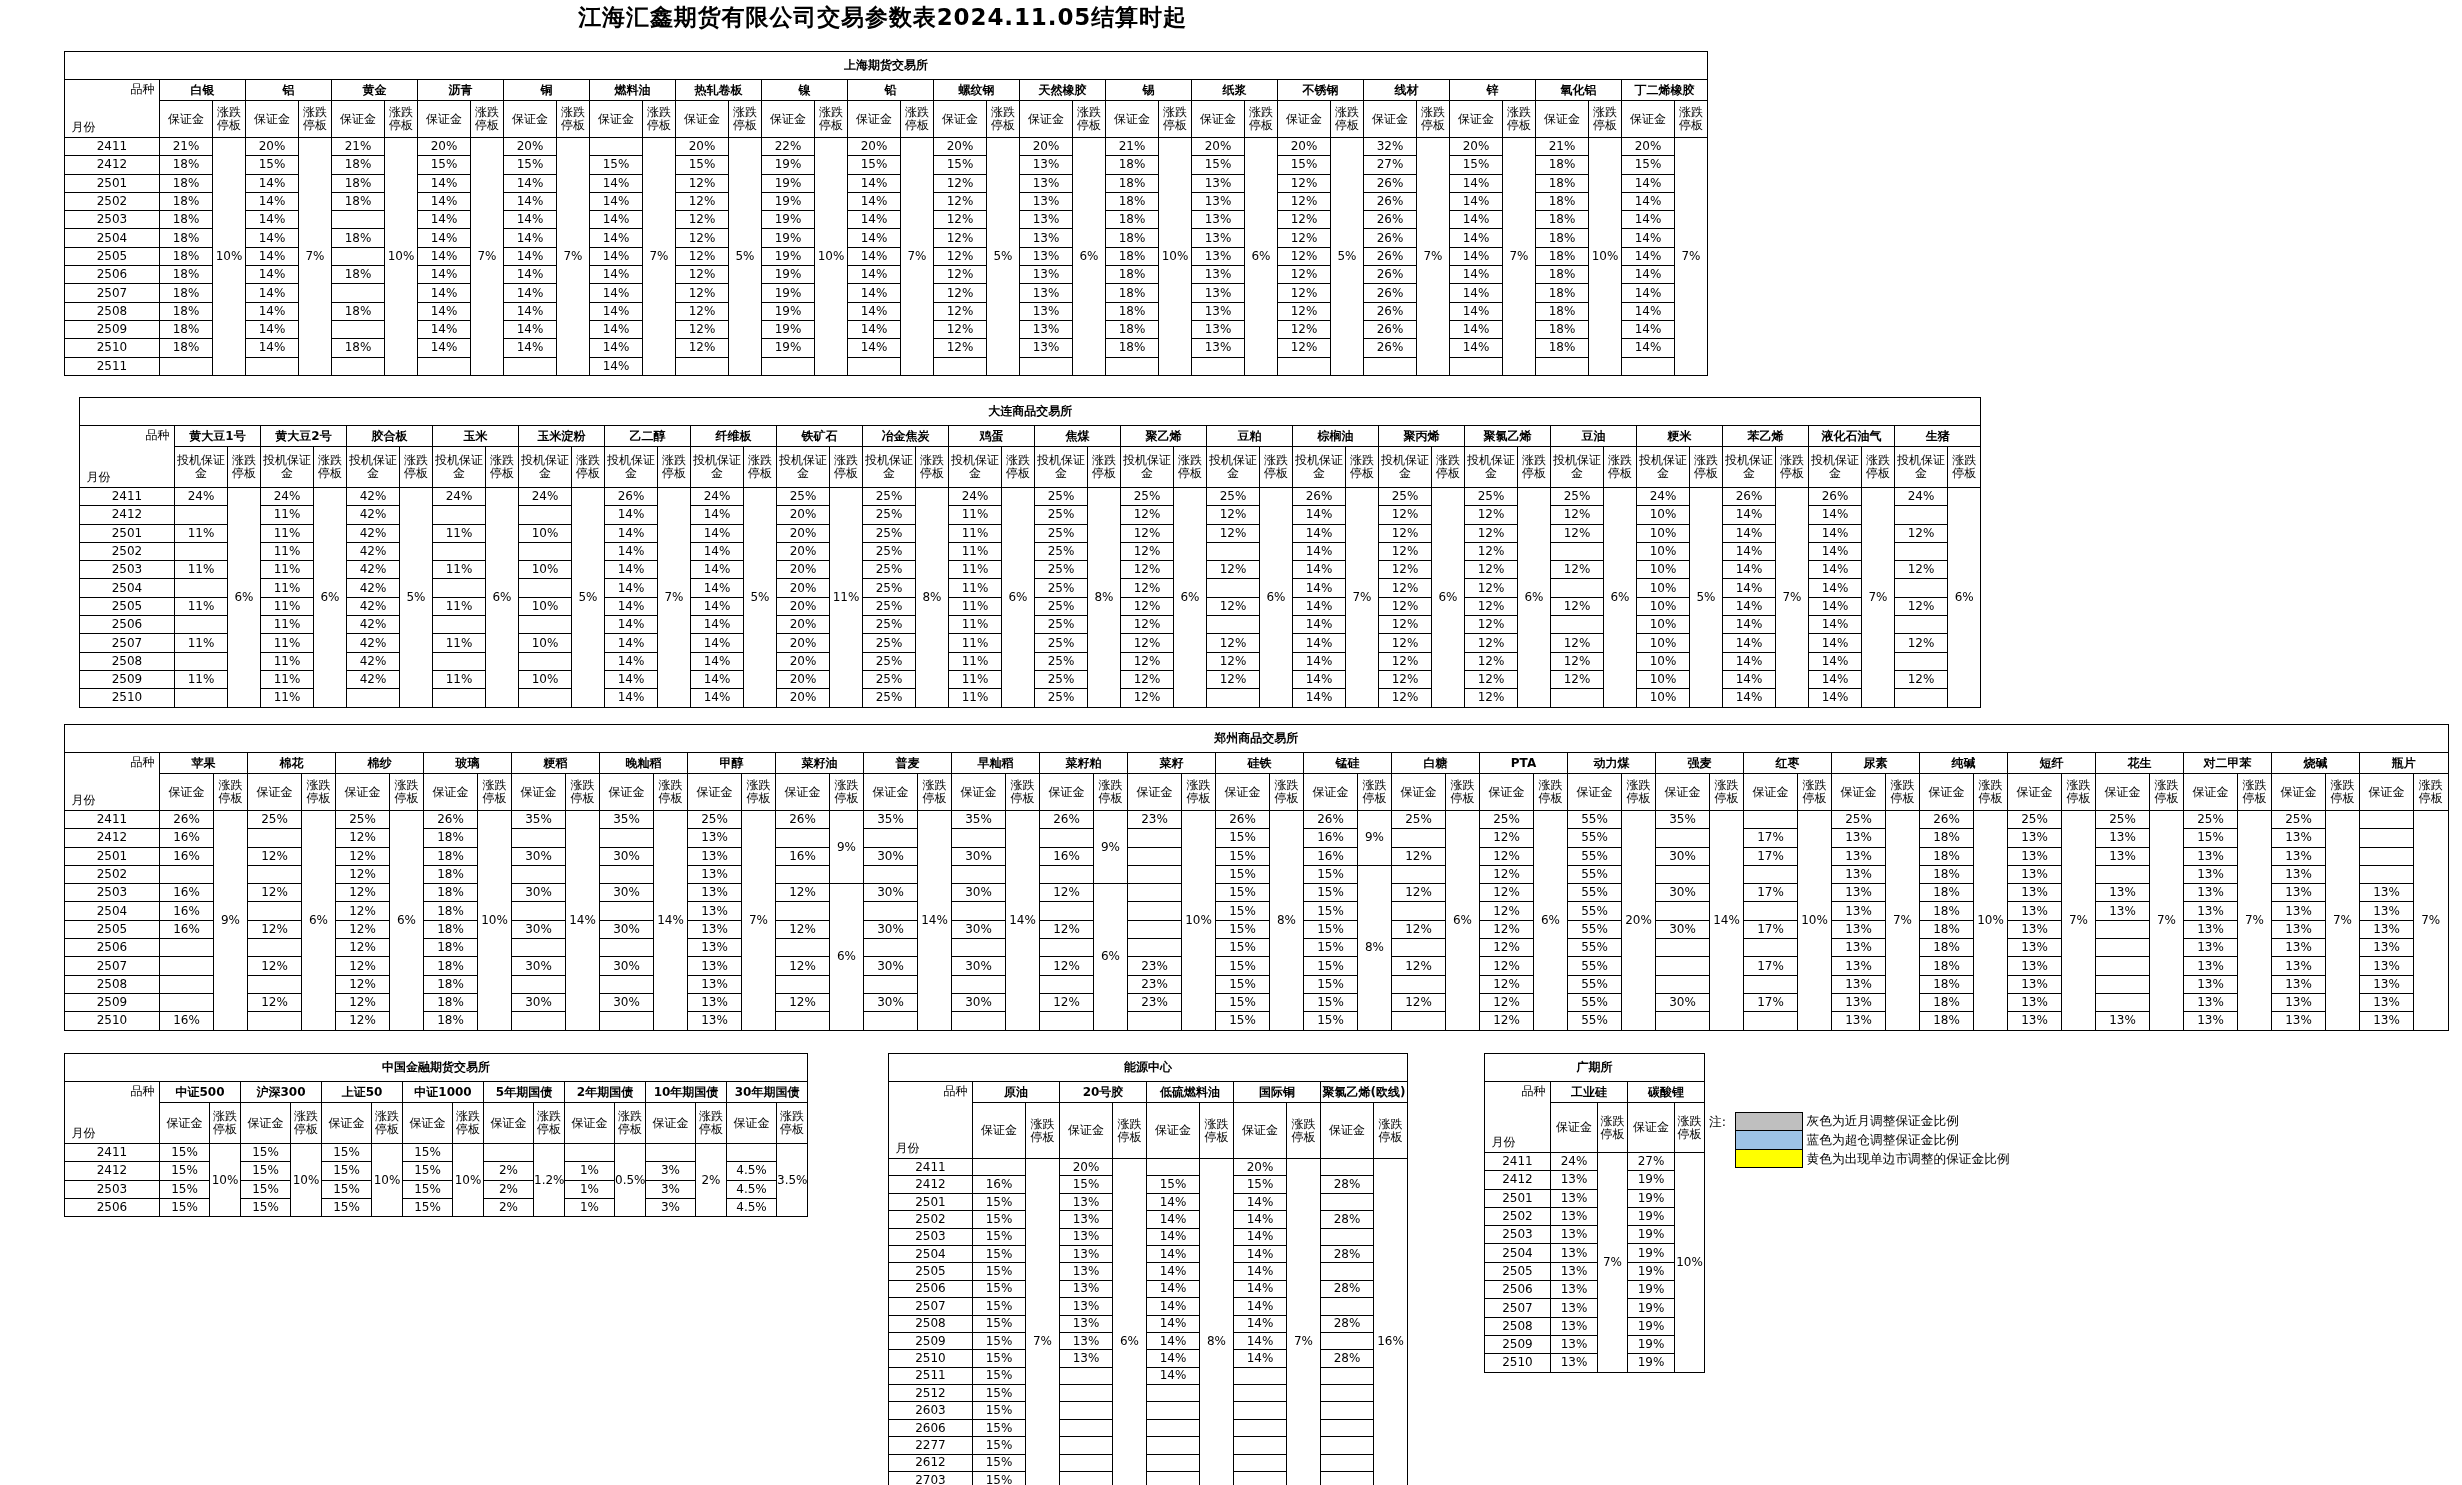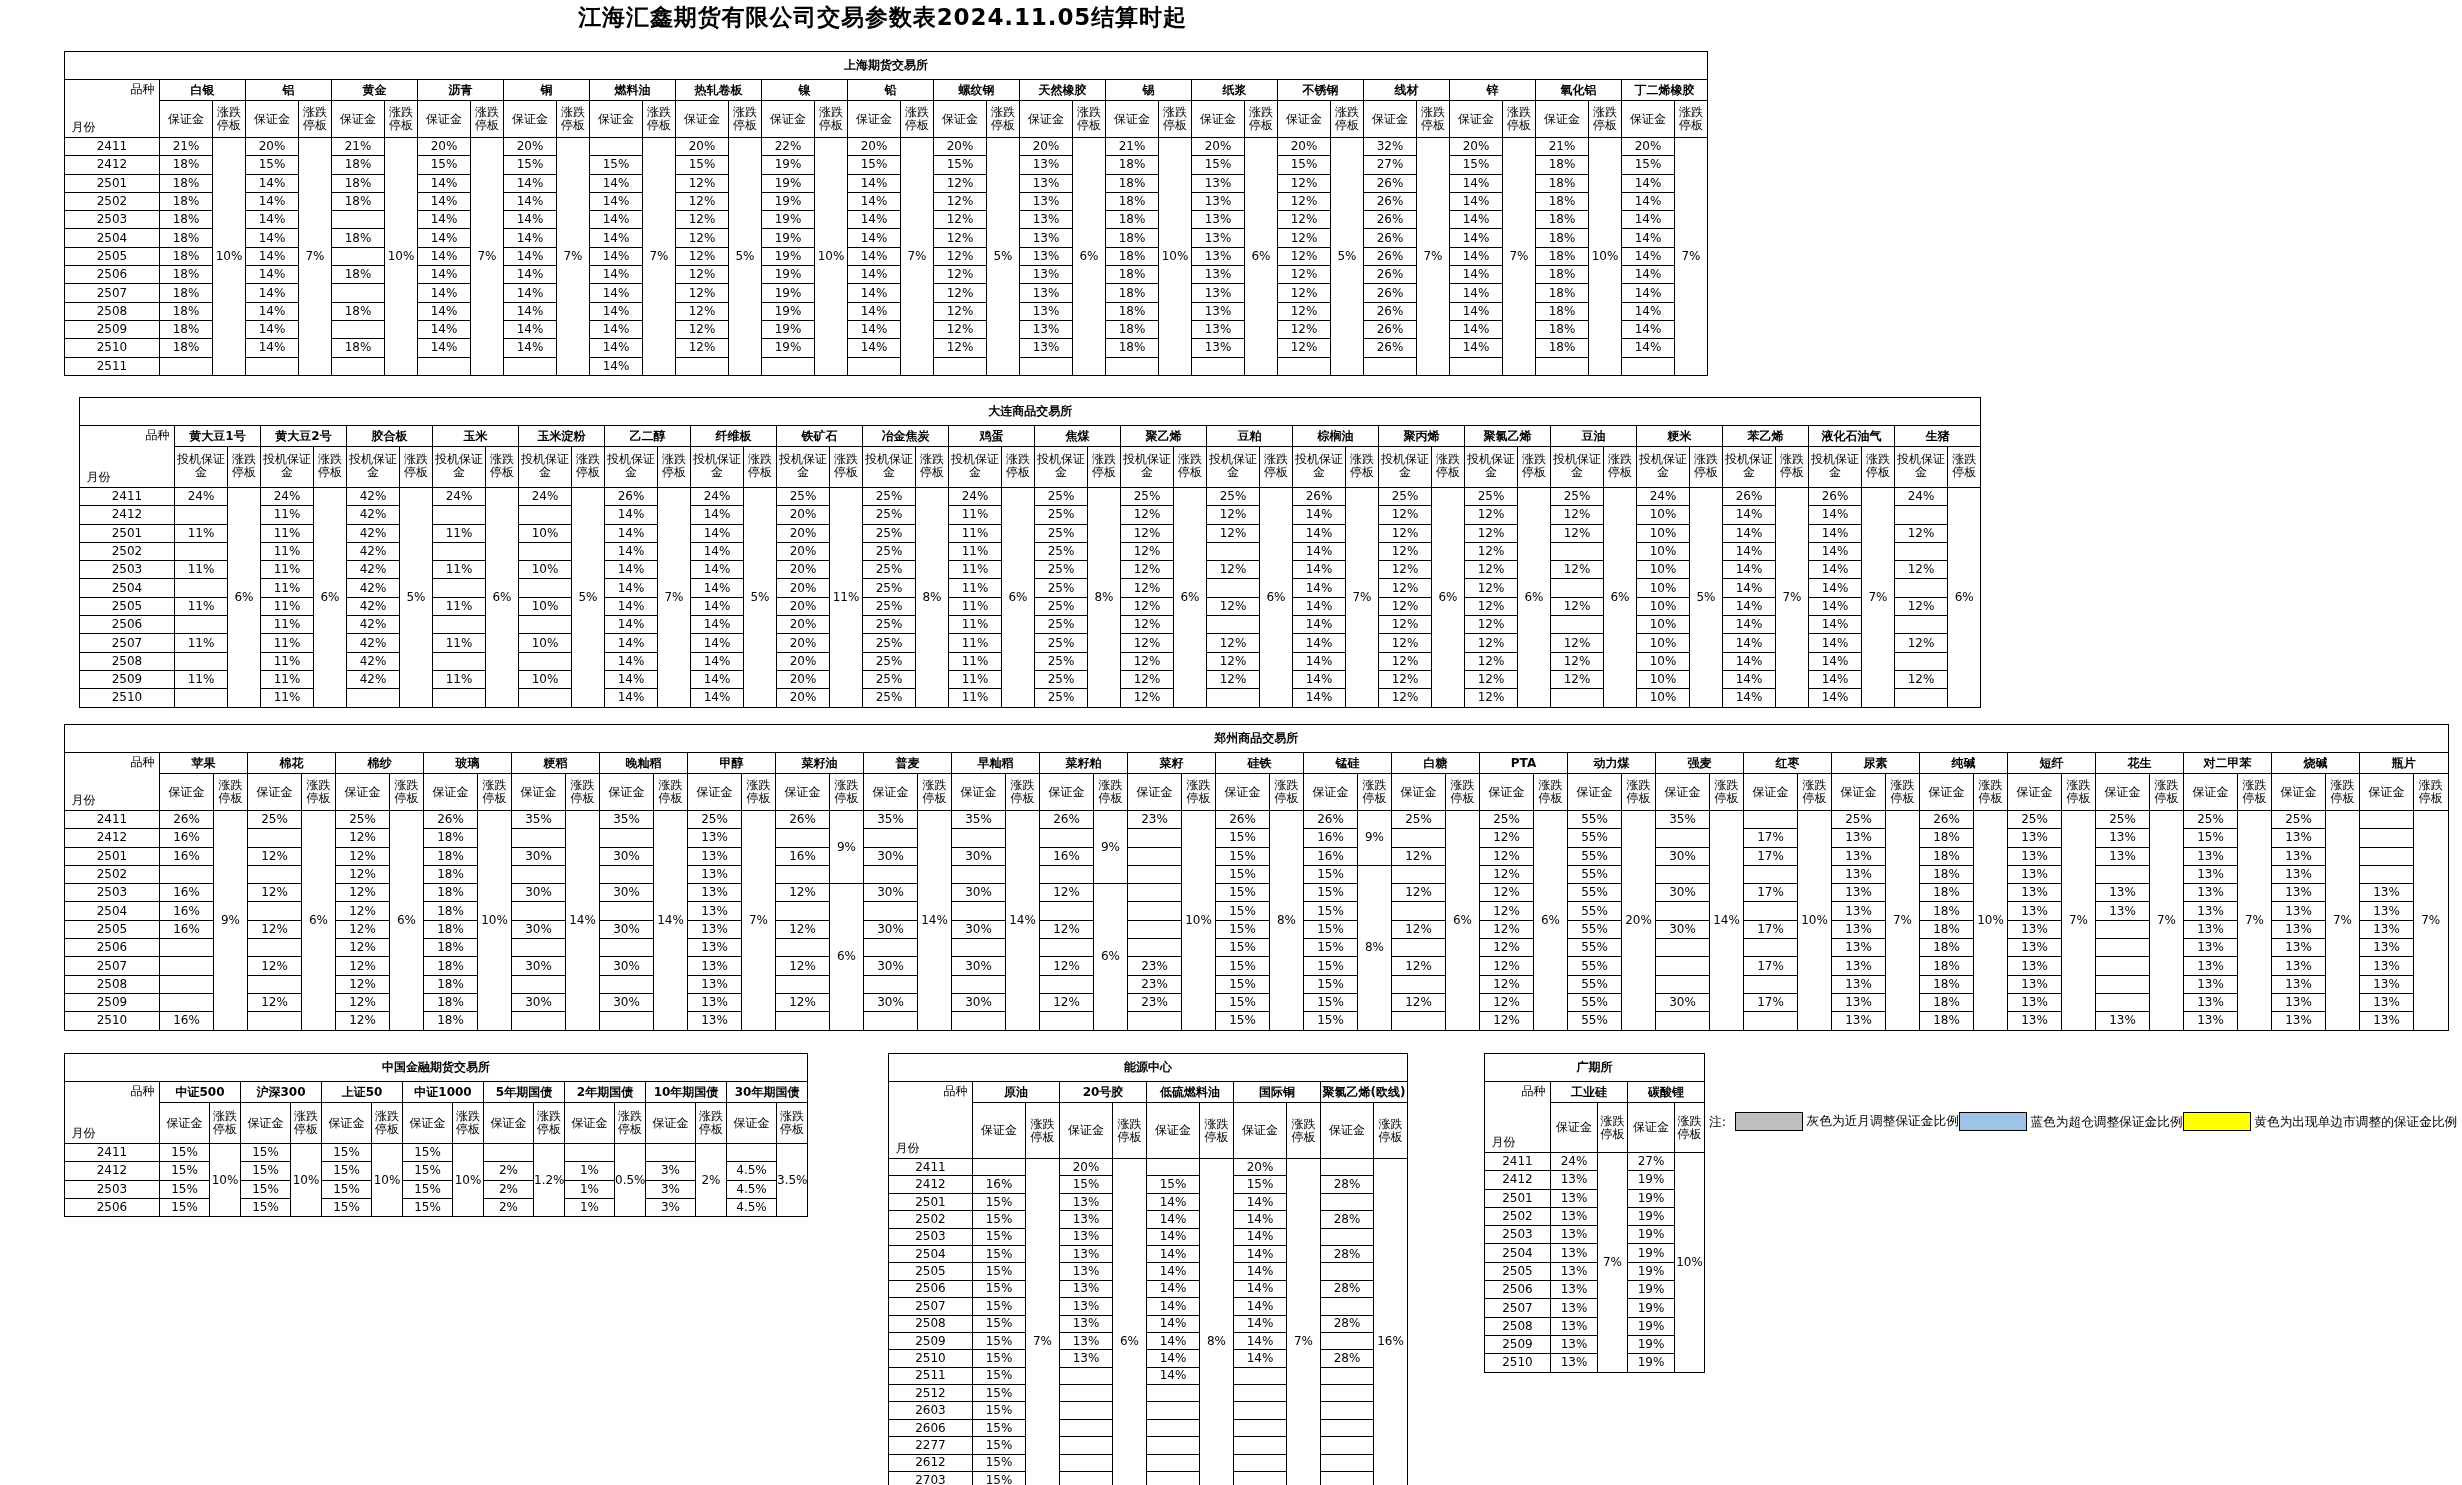--- a/index.html
+++ b/index.html
@@ -11,32 +11,32 @@
   #t-czce{left:64px;top:696px;width:2363px;}
   #t-cffex{left:64px;top:1025px;width:743px;}
   #t-ine{left:888px;top:1025px;width:515px;}
   #t-gfex{left:1484px;top:1025px;width:221px;}
   table.grid{border-collapse:collapse;table-layout:fixed;width:100%;border:1.8px solid #000;}
   table.grid td{border:0.9px solid #000;text-align:center;vertical-align:middle;padding:0;overflow:hidden;line-height:1.08;font-size:12px;background:#fff;}
   td.extitle{font-size:19px;font-weight:bold;height:27px;}
   tr.prodrow td{height:20px;}
   td.pname{font-weight:bold;font-size:12.7px;white-space:nowrap;}
   tr.subrow td{height:36px;font-size:12px;}
-  #t-dce tr.subrow td{height:40px;font-family:Liberation Mono, monospace;}
+  #t-dce tr.subrow td{height:40px;}
   #t-cffex tr.subrow td{height:40px;}
   #t-ine tr.subrow td{height:55px;}
   #t-gfex tr.subrow td{height:49px;}
   tr.datarow td{height:17.3px;}
   #t-ine tr.datarow td{height:16.4px;}
   td.corner{position:relative;background:linear-gradient(to bottom right,#fff calc(50% - 0.7px),#000 calc(50% - 0.2px),#000 calc(50% + 0.2px),#fff calc(50% + 0.7px));}
   td.corner .ct{position:absolute;top:2.7px;right:4.5px;font-size:12px;}
   td.corner .cb{position:absolute;bottom:2.7px;left:6.4px;font-size:12px;}
   .legend{position:absolute;left:1709px;top:1112px;display:flex;align-items:flex-start;font-size:12.7px;}
   .legend .lab{margin-right:9px;padding-top:1.8px;}
-  .legend .rows{display:flex;flex-direction:row;align-items:flex-end;}
+  .legend .rows{display:flex;flex-direction:column;}
   .legend .lrow{display:flex;align-items:stretch;}
   .legend .sw{width:66px;height:17.3px;border:0.9px solid #000;margin-top:-0.9px;flex:0 0 auto;}
   .legend .lrow:first-child .sw{margin-top:0;}
   .legend .ltxt{padding:0.9px 0 0 3.6px;white-space:nowrap;}
 </style>
 </head>
 <body>
 
 <div class="page-title">江海汇鑫期货有限公司交易参数表2024.11.05结算时起</div>
 

